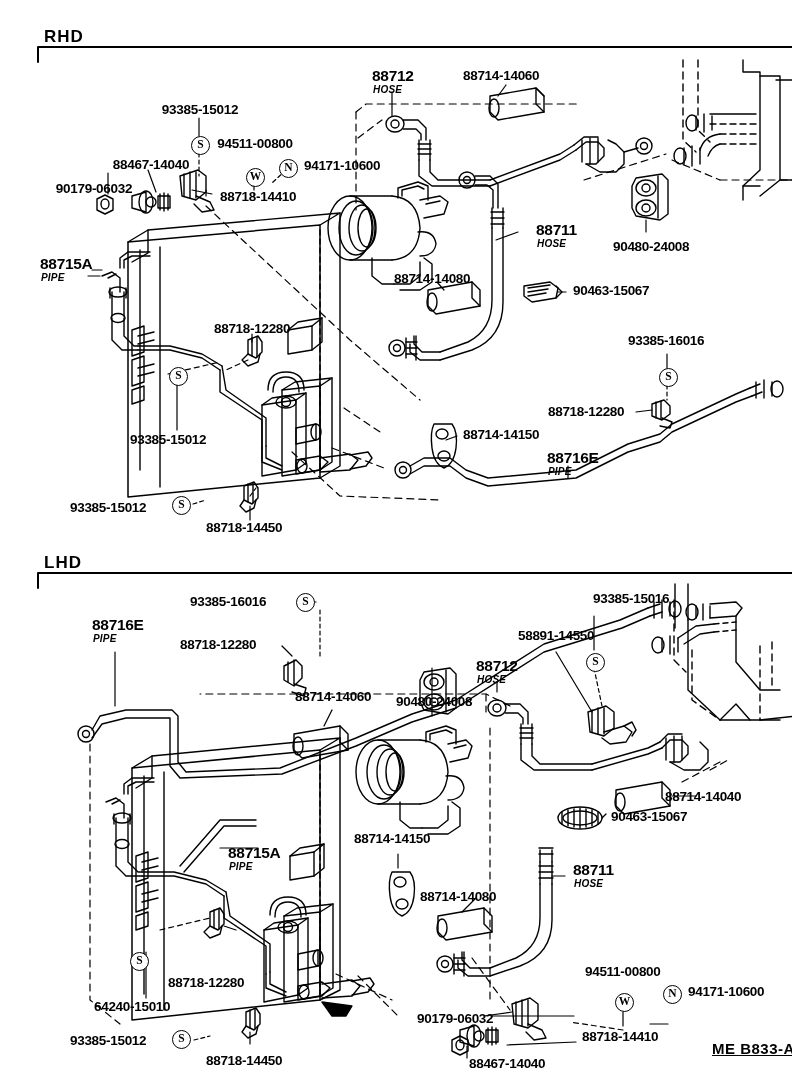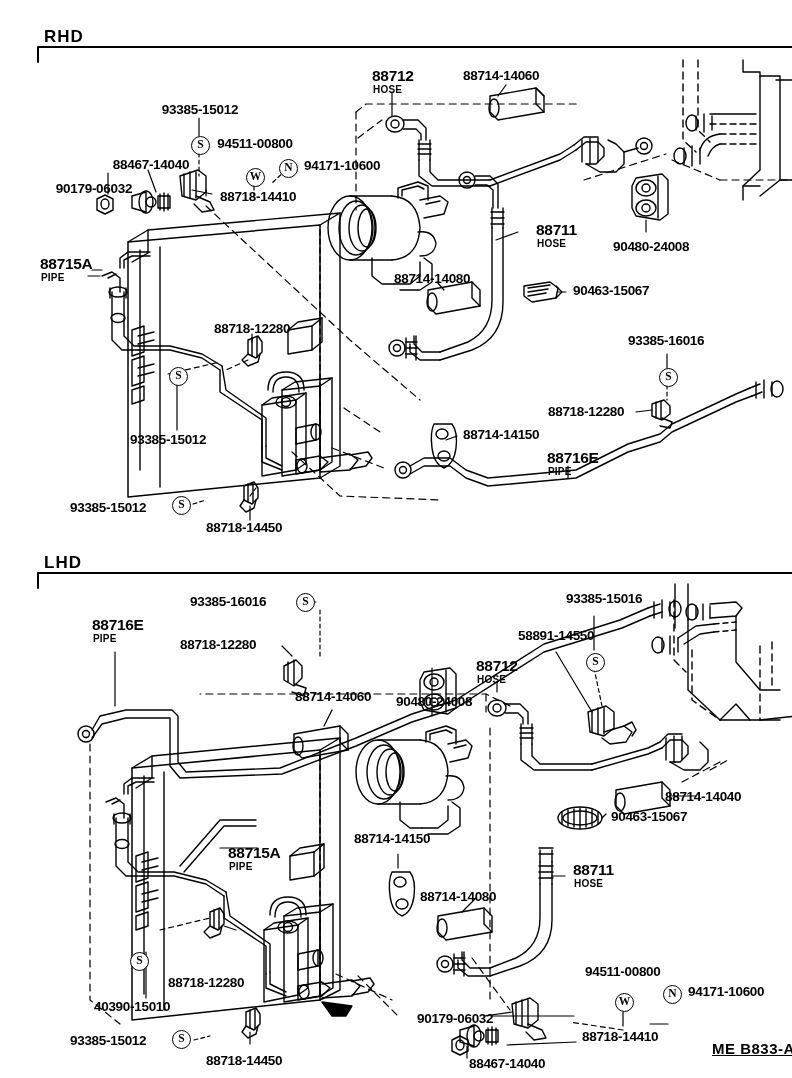--- a/index.html
+++ b/index.html
@@ -4,21 +4,21 @@
 <style>
   html,body{margin:0;padding:0;background:#ffffff;}
   body{width:792px;height:1078px;position:relative;
        font-family:"Liberation Sans","DejaVu Sans",sans-serif;
        color:#000;overflow:hidden;}
   #sheet{position:absolute;inset:0;width:792px;height:1078px;margin-left:20px;}
   svg.layer{position:absolute;left:0;top:0;width:792px;height:1078px;overflow:visible;}
   .lbl{position:absolute;white-space:nowrap;font-weight:bold;letter-spacing:-0.3px;}
   .pn{font-size:13.5px;line-height:13px;}
   .pn-big{font-size:15.5px;line-height:15px;}
-  .sub{font-size:10px;font-weight:bold;letter-spacing:0.2px;line-height:10px;}
+  .sub{font-size:10px;font-weight:bold;letter-spacing:0.2px;line-height:10px;font-style:italic;}
   .sec{font-size:17px;font-weight:bold;letter-spacing:1px;}
   .code{font-size:15px;font-weight:bold;letter-spacing:0.5px;}
   .ctr{text-align:center;}
   .mk{position:absolute;width:17px;height:17px;border:1.6px solid #000;border-radius:50%;
       font-size:11.5px;font-weight:bold;line-height:14px;text-align:center;background:#fff;
       font-family:"Liberation Serif","DejaVu Serif",serif;}
 </style>
 </head>
 <body>
 
@@ -643,21 +643,21 @@
   <div class="lbl pn" style="left:376px;top:695px;">
     <span>90480-24008</span></div>
 
   <div class="lbl pn-big" style="left:456px;top:658px;">
     <span>88712</span></div>
   <div class="lbl sub" style="left:457px;top:675px;">HOSE</div>
 
   <div class="lbl pn" style="left:498px;top:629px;">
     <span>58891-14550</span></div>
 
-  <div class="lbl pn" style="left:546px;top:592px;">
+  <div class="lbl pn" style="left:573px;top:592px;">
     <span>93385-15016</span></div>
 
   <div class="lbl pn" style="left:645px;top:790px;">
     <span>88714-14040</span></div>
 
   <div class="lbl pn" style="left:591px;top:810px;">
     <span>90463-15067</span></div>
 
   <div class="lbl pn-big" style="left:208px;top:845px;">
     <span>88715A</span></div>
@@ -670,21 +670,21 @@
     <span>88714-14080</span></div>
 
   <div class="lbl pn-big" style="left:553px;top:862px;">
     <span>88711</span></div>
   <div class="lbl sub" style="left:554px;top:879px;">HOSE</div>
 
   <div class="lbl pn" style="left:148px;top:976px;">
     <span>88718-12280</span></div>
 
   <div class="lbl pn" style="left:74px;top:1000px;">
-    <span>40390-15010</span></div>
+    <span>64240-15010</span></div>
 
   <div class="lbl pn" style="left:50px;top:1034px;">
     <span>93385-15012</span></div>
 
   <div class="lbl pn" style="left:186px;top:1054px;">
     <span>88718-14450</span></div>
 
   <div class="lbl pn" style="left:565px;top:965px;">
     <span>94511-00800</span></div>
 

